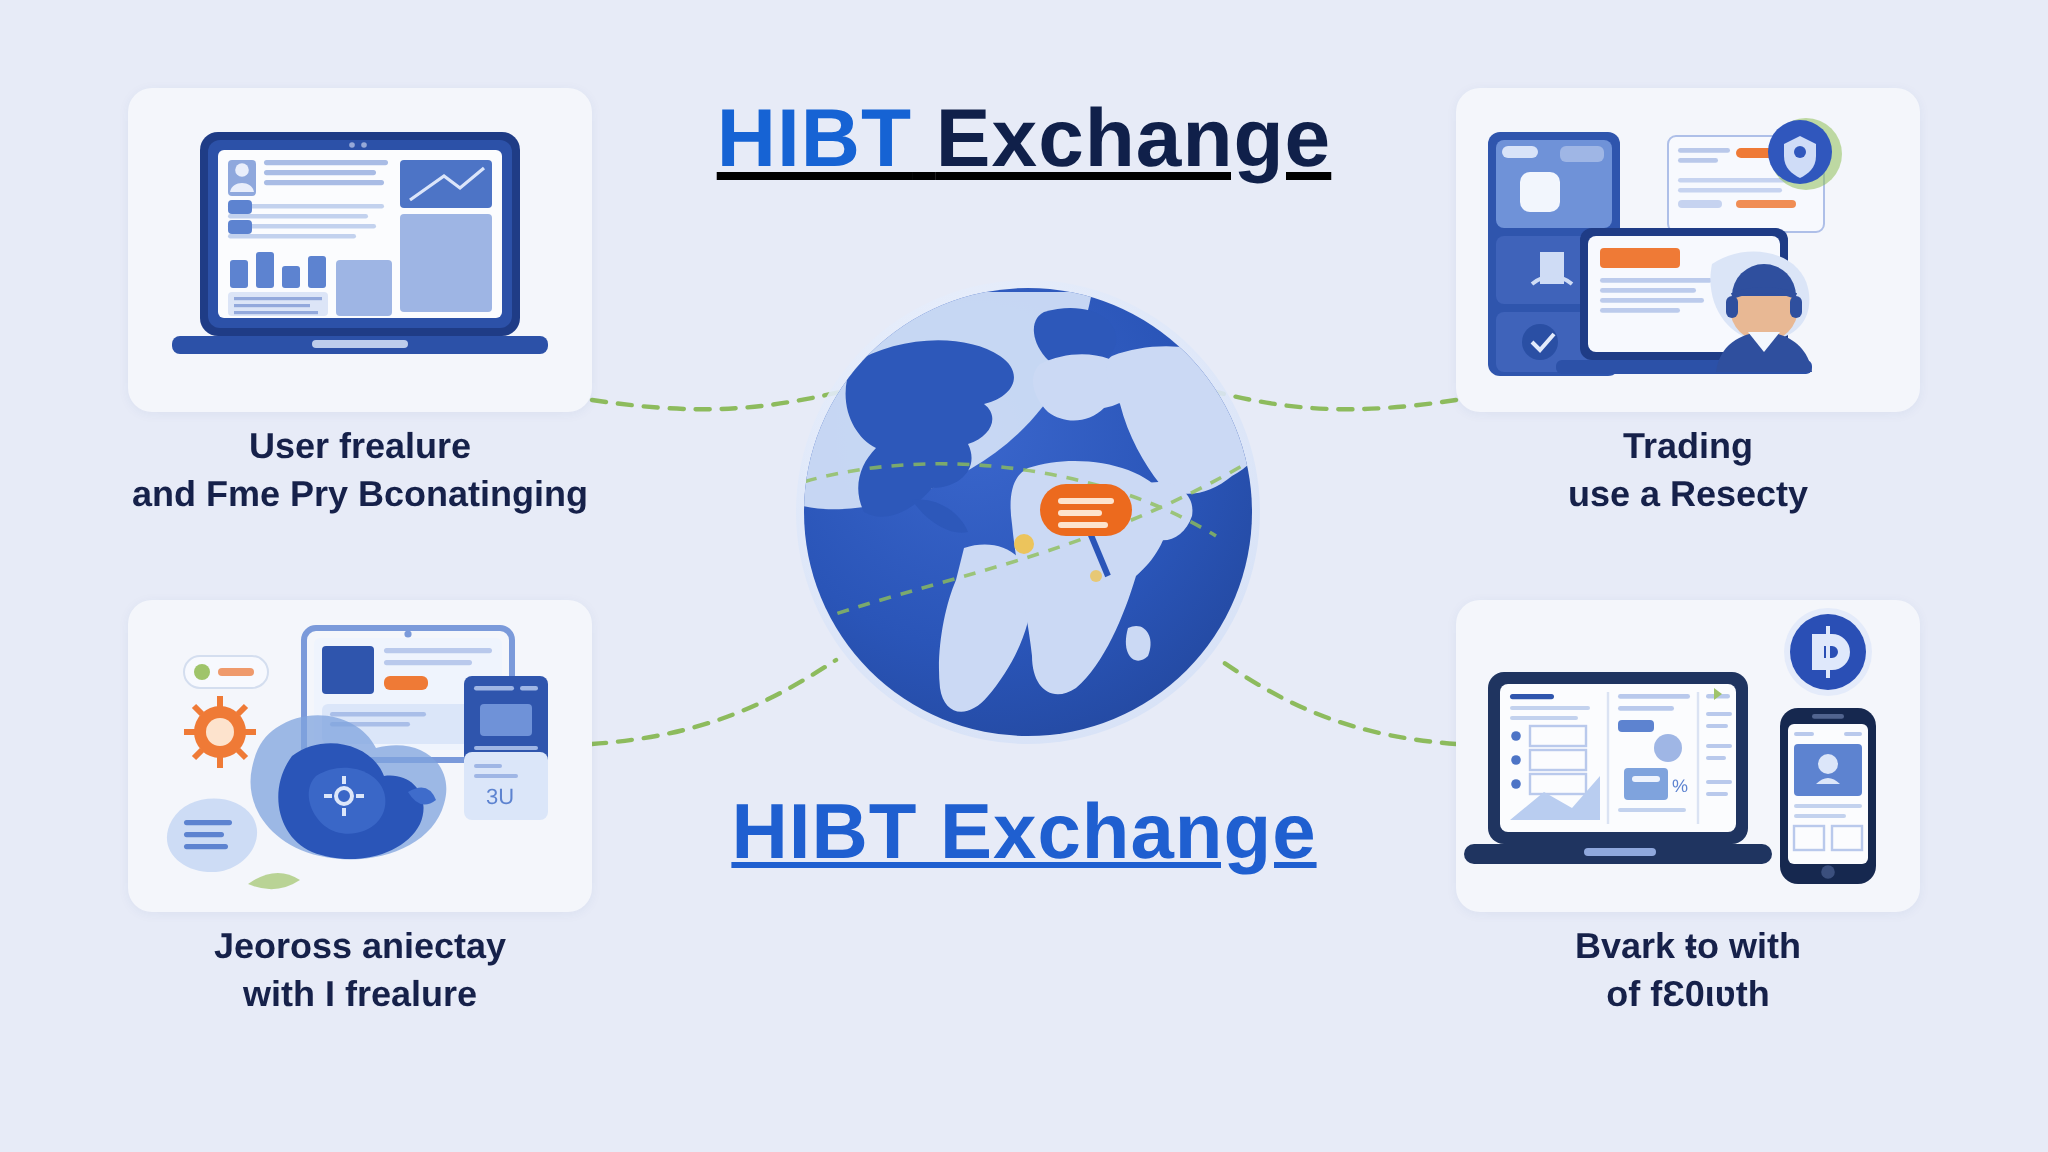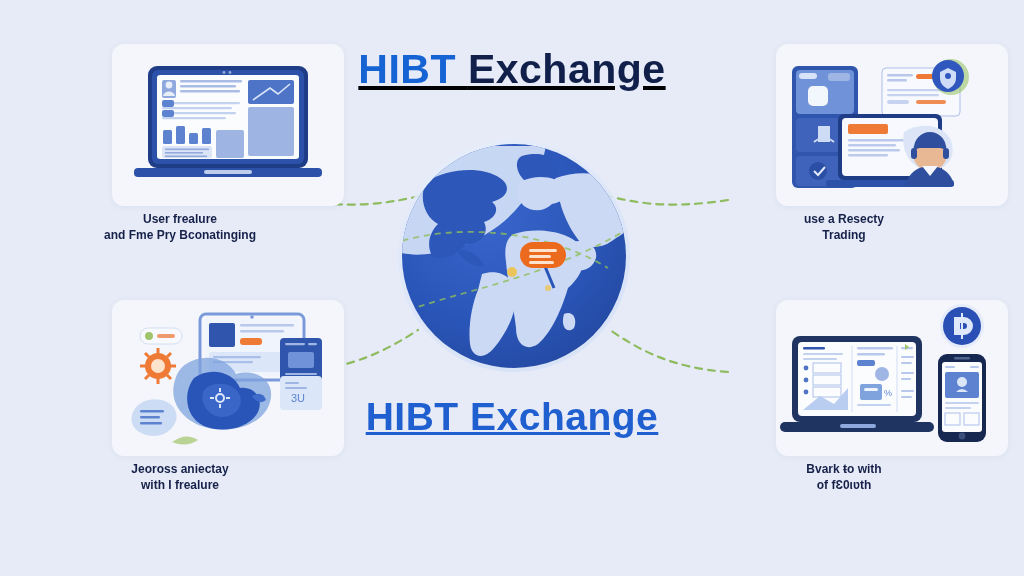--- a/index.html
+++ b/index.html
@@ -29,28 +29,27 @@
   #title-top .t-b{color:#10204a;}
   #title-bottom{top:395px;font-size:39px;color:#1f5fd0;}
 
   
   .panel{position:absolute;z-index:3;}
   .card{
     position:absolute;
     background:#f4f6fb;
     border-radius:12px;
     box-shadow:0 1px 6px rgba(40,70,140,.06);
-    margin-left:48px;
   }
   .caption{
     position:absolute;
     width:100%;
     text-align:center;
     color:#16214a;
-    font-size:12px;
+    font-size:18px;
     font-weight:600;
     line-height:1.33;
   }
   .caption .ln{display:block;}
 
   #panel-tl{left:64px;top:44px;width:232px;height:226px;}
   #panel-tl .card{left:0;top:0;width:232px;height:162px;}
   #panel-tl .caption{top:168px;}
 
   #panel-tr{left:728px;top:44px;width:232px;height:226px;}
@@ -274,22 +273,22 @@
           <path d="M138 104 a16 16 0 0 1 32 0 z" fill="#2f4f9e"></path>
           <rect x="135" y="104" width="6" height="11" rx="3" fill="#2f4f9e"></rect>
           <rect x="167" y="104" width="6" height="11" rx="3" fill="#2f4f9e"></rect>
           <path d="M138 104 q16 -6 32 0" stroke="#2f4f9e" stroke-width="3" fill="none"></path>
           <path d="M130 142 C 132 126, 146 122, 154 122 C 164 122, 176 128, 178 142 Z" fill="#2f4f9e"></path>
           <path d="M146 122 l8 10 l8 -10 z" fill="#f3f7fd"></path>
         </g>
       </svg>
     </div>
     <div class="caption">
+      <span class="ln">Trading</span>
       <span class="ln">use a Resecty</span>
-      <span class="ln">Trading</span>
     </div>
   </div>
 
   <div class="panel" id="panel-bl">
     <div class="card">
       <svg class="art" viewBox="0 0 232 156">
 
         <rect x="88" y="14" width="104" height="66" rx="6" fill="none" stroke="#7b9ada" stroke-width="3"></rect>
         <rect x="93" y="19" width="94" height="56" rx="3" fill="#eff4fd"></rect>
         <rect x="97" y="23" width="26" height="24" rx="2" fill="#2f55ad"></rect>

